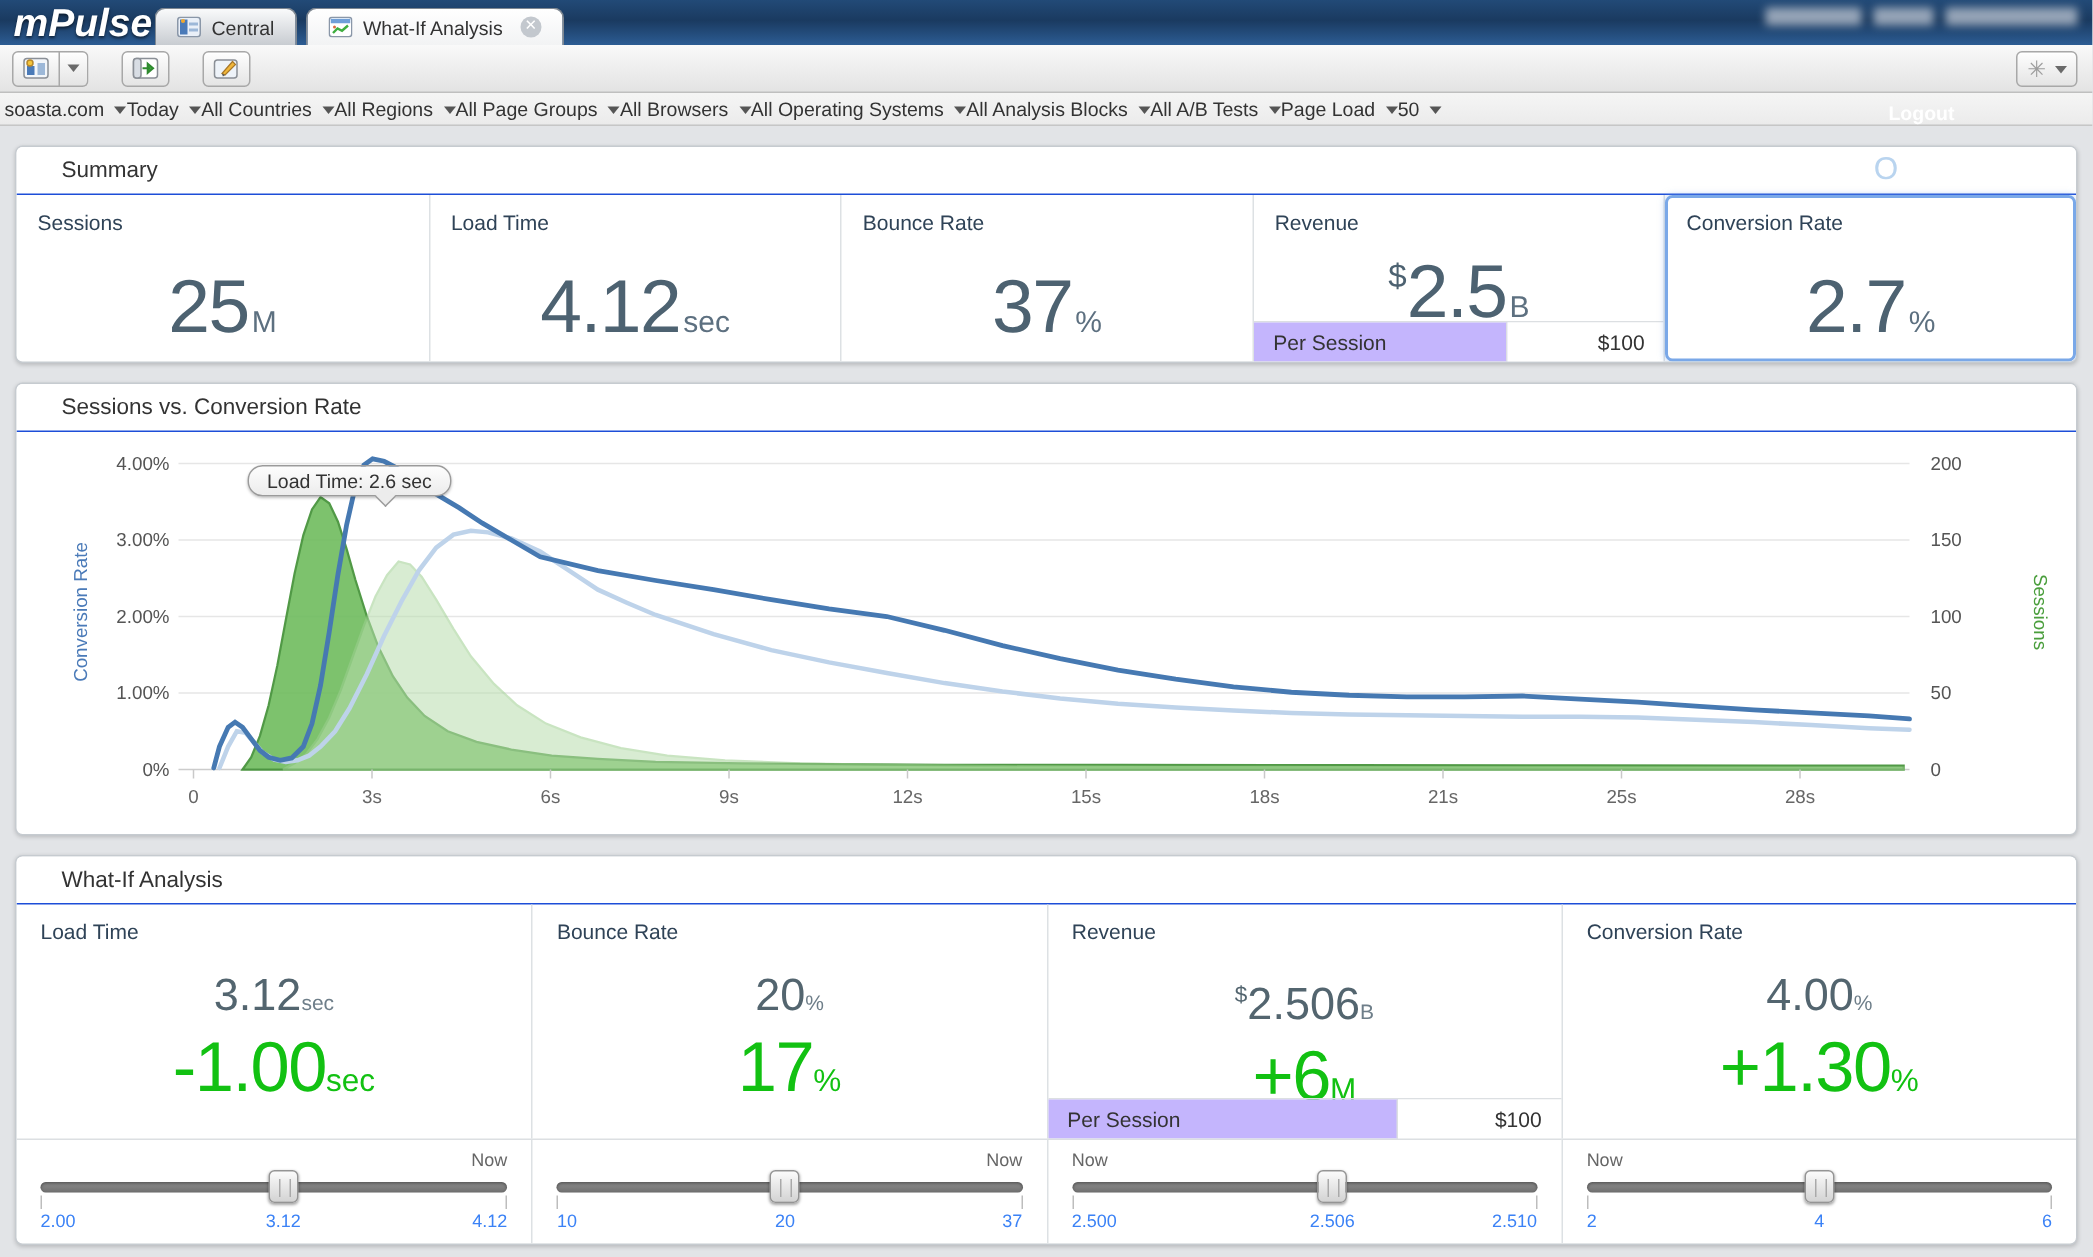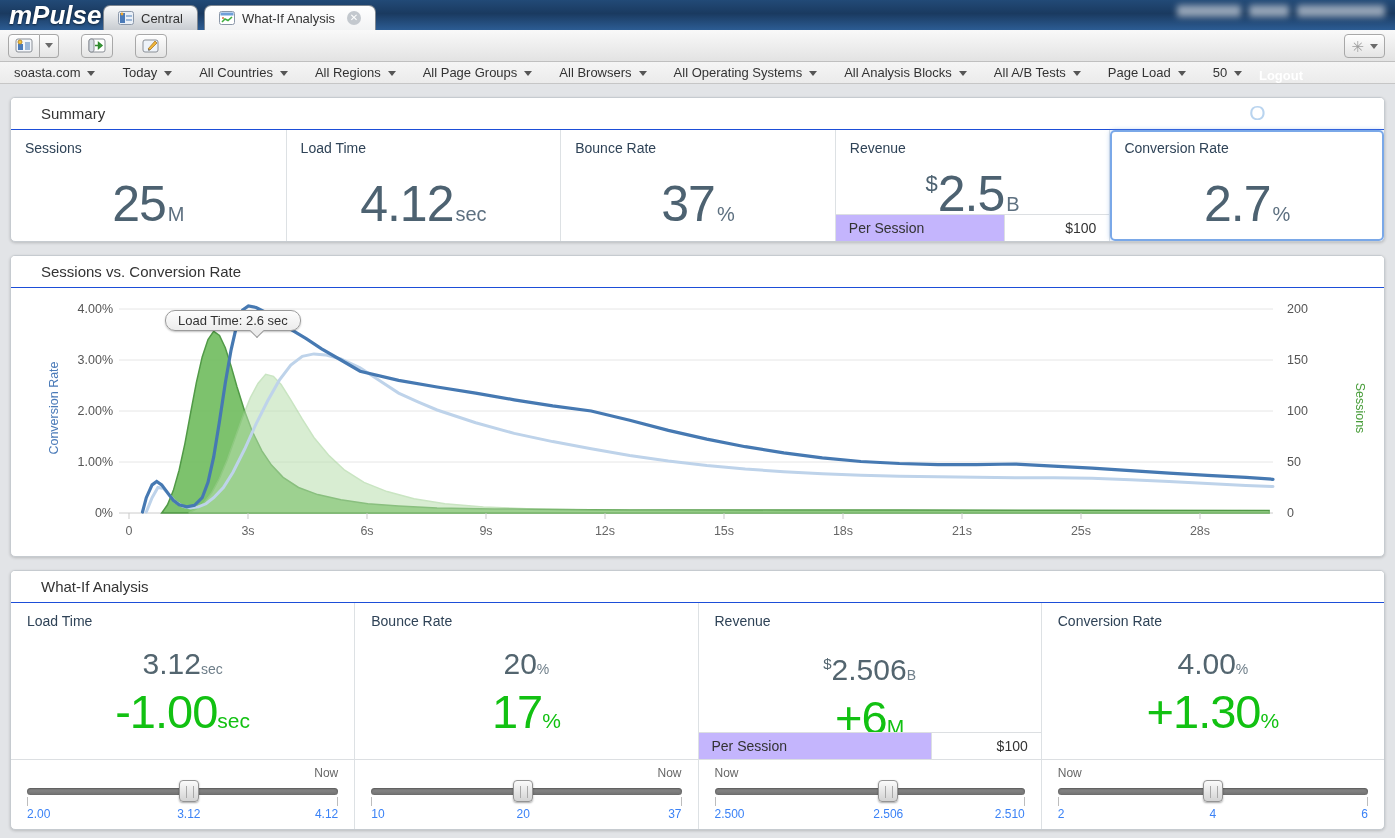--- a/index.html
+++ b/index.html
@@ -36,22 +36,22 @@
     justify-content:center; padding:0 6px; box-shadow:inset 0 1px 0 rgba(255,255,255,.8); }
   .tbtn.arrow-seg { border-left:none; border-radius:0 4px 4px 0; padding:0 5px; }
   .tbtn.icon-seg { border-radius:4px 0 0 4px; }
   .dd-tri { width:0; height:0; border-left:4px solid transparent; border-right:4px solid transparent;
     border-top:5px solid #6a6a6a; }
   .gear-btn { position:absolute; right:10px; top:4px; display:flex; align-items:center; gap:5px; }
   .gear-glyph { color:#9d9d9d; font-size:15px; line-height:15px; }
 
   
   .filterbar { height:22px; background:linear-gradient(#f5f5f5,#ebebeb);
-    border-bottom:1px solid #c6c6c6; display:flex; align-items:center; gap:27px;
-    padding:0 14px; font-size:13px; color:#333; }
+    border-bottom:1px solid #c6c6c6; display:flex; align-items:center; 
+    padding:0 3px; font-size:13px; color:#333; }
   .filter-item { display:flex; align-items:center; gap:7px; cursor:default; }
   .filter-item .dd-arrow { width:0; height:0; border-left:4px solid transparent;
     border-right:4px solid transparent; border-top:5px solid #555; margin-top:2px; }
 
   
   .panel { background:#fff; border:1px solid #c6cbd0; border-radius:5px;
     box-shadow:0 1px 3px rgba(0,0,0,.18); margin:13px 10px 0 10px; overflow:hidden; }
   .panel-header { height:32px; line-height:32px; padding-left:30px; font-size:15px;
     color:#333; border-bottom:1px solid #1d4ed8; background:#fff; }
 

